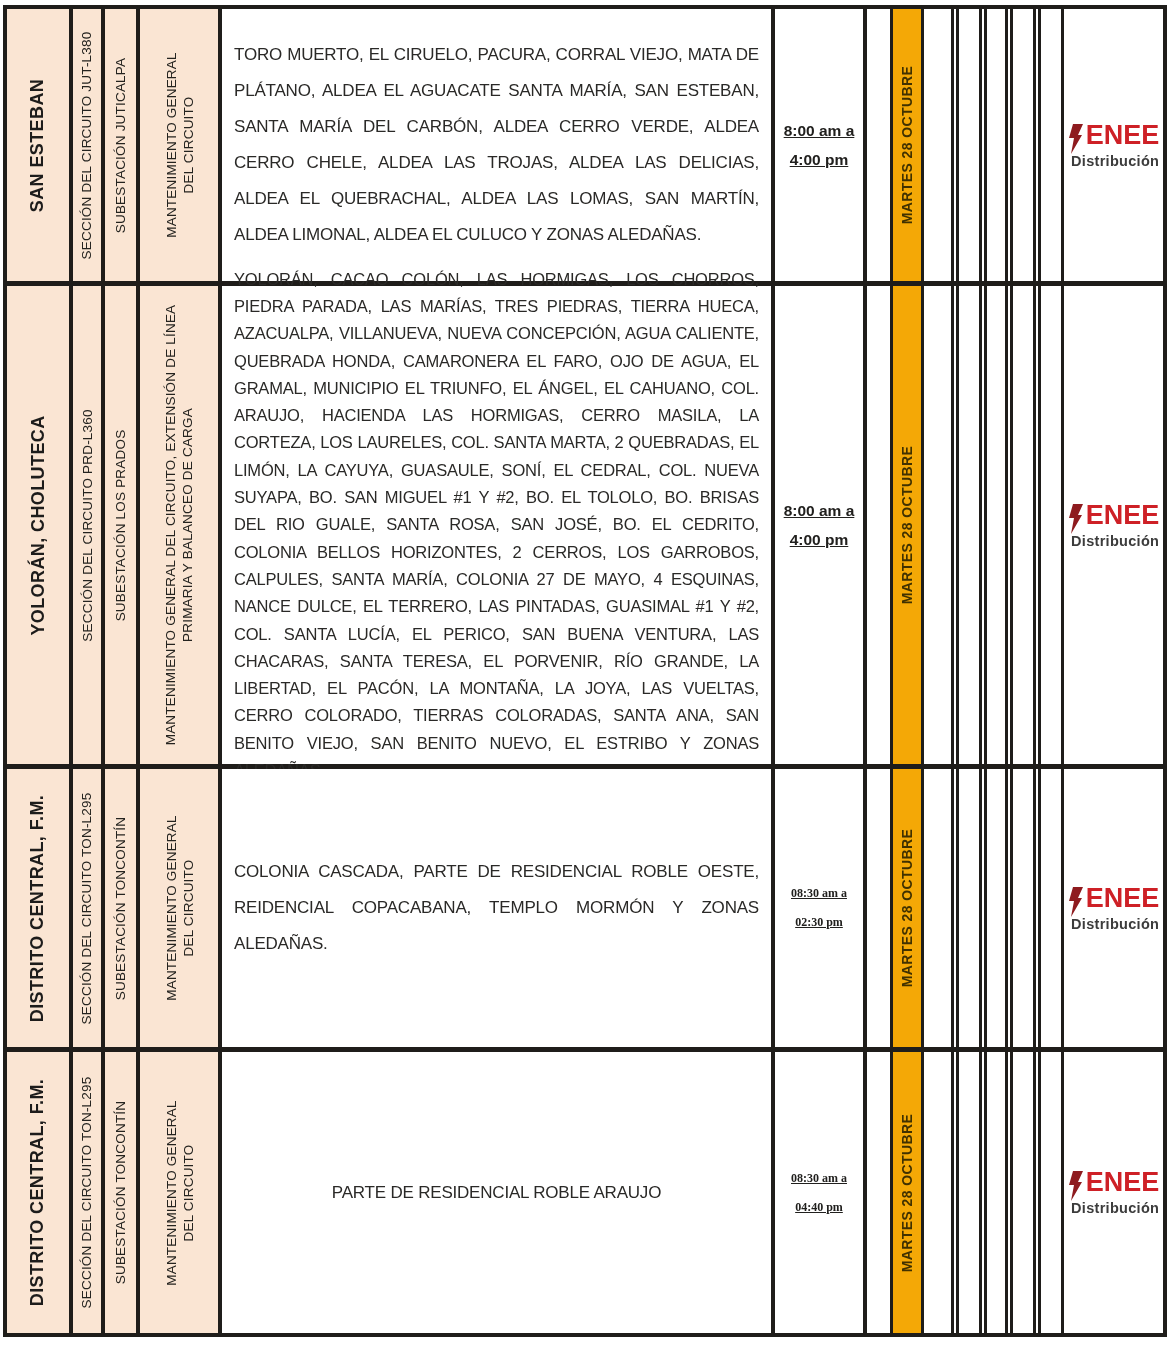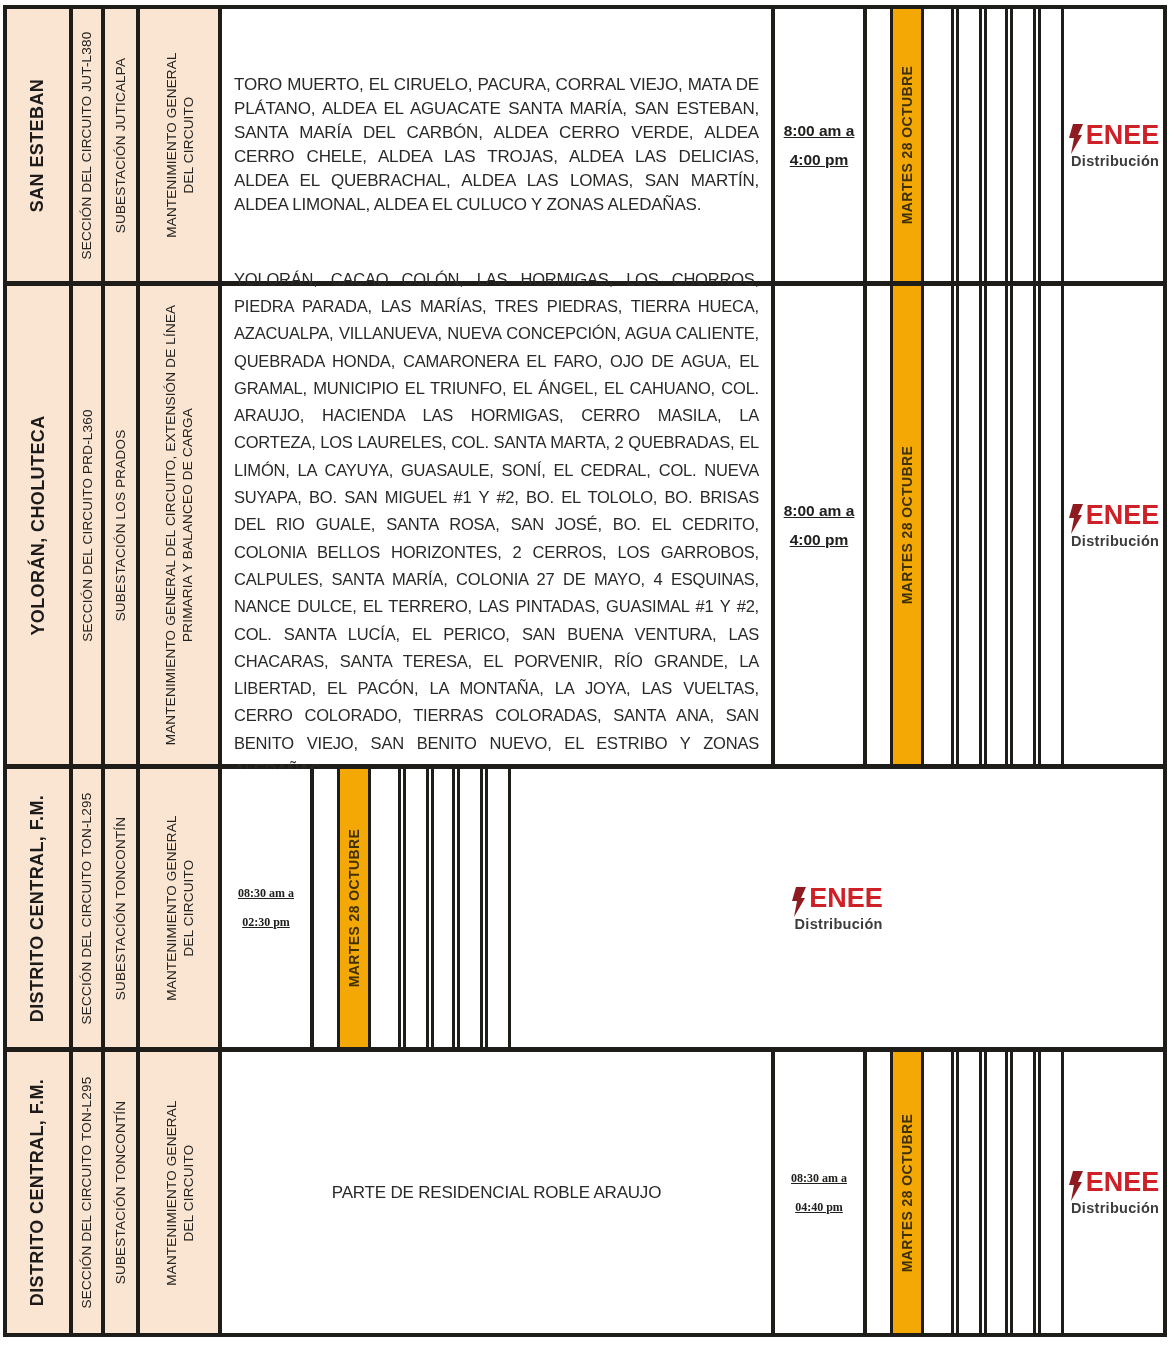--- a/index.html
+++ b/index.html
@@ -32,21 +32,21 @@
 
   
   .vrot{transform:rotate(-90deg);flex:none;white-space:nowrap;text-align:center;}
   .vwrap{white-space:normal;line-height:17px;}
   .loc-t{font-size:18px;font-weight:bold;letter-spacing:.4px;color:#1d1c1b;}
   .lbl-t{font-size:13.5px;font-weight:500;color:#24231f;letter-spacing:.2px;}
   .w-narrow{width:205px;}
   .w-wide{width:452px;}
   .date-t{font-size:14px;font-weight:bold;color:#403100;letter-spacing:.4px;}
 
-  .areas-t{font-size:17px;line-height:24px;text-align:justify;color:#2a2927;
+  .areas-t{font-size:17px;line-height:36px;text-align:justify;color:#2a2927;
            padding:10px 12px;width:100%;box-sizing:border-box;letter-spacing:-.2px;}
   .r1 .areas-t{font-size:16.5px;line-height:27.3px;}
   .r3 .areas-t{text-align:center;}
 
   .time-t{font-size:15.5px;font-weight:bold;line-height:29px;text-align:center;color:#21201e;text-decoration:underline;}
   .serif-time .time-t{font-family:"Liberation Serif",serif;font-size:12px;}
 
   .logo{display:flex;flex-direction:column;align-items:center;}
   .logo-top{display:flex;align-items:flex-start;}
   .bolt{margin-right:2px;margin-top:2px;}
@@ -153,20 +153,23 @@
     </div>
     <div class="cell peach c-sec">
       <div class="vrot lbl-t">SECCIÓN DEL CIRCUITO TON-L295</div>
     </div>
     <div class="cell peach c-sub">
       <div class="vrot lbl-t">SUBESTACIÓN TONCONTÍN</div>
     </div>
     <div class="cell peach c-man">
       <div class="vrot vwrap lbl-t w-narrow">MANTENIMIENTO GENERAL DEL CIRCUITO</div>
     </div>
+    <div class="cell c-areas">
+      <div class="areas-t">COLONIA CASCADA, PARTE DE RESIDENCIAL ROBLE OESTE, REIDENCIAL COPACABANA, TEMPLO MORMÓN Y ZONAS ALEDAÑAS.</div>
+    </div>
     <div class="cell c-time">
       <div class="time-t">
         <div>08:30 am a</div>
         <div>02:30 pm</div>
       </div>
     </div>
     <div class="cell c-gap"></div>
     <div class="cell c-date">
       <div class="vrot date-t">MARTES 28 OCTUBRE</div>
     </div>

